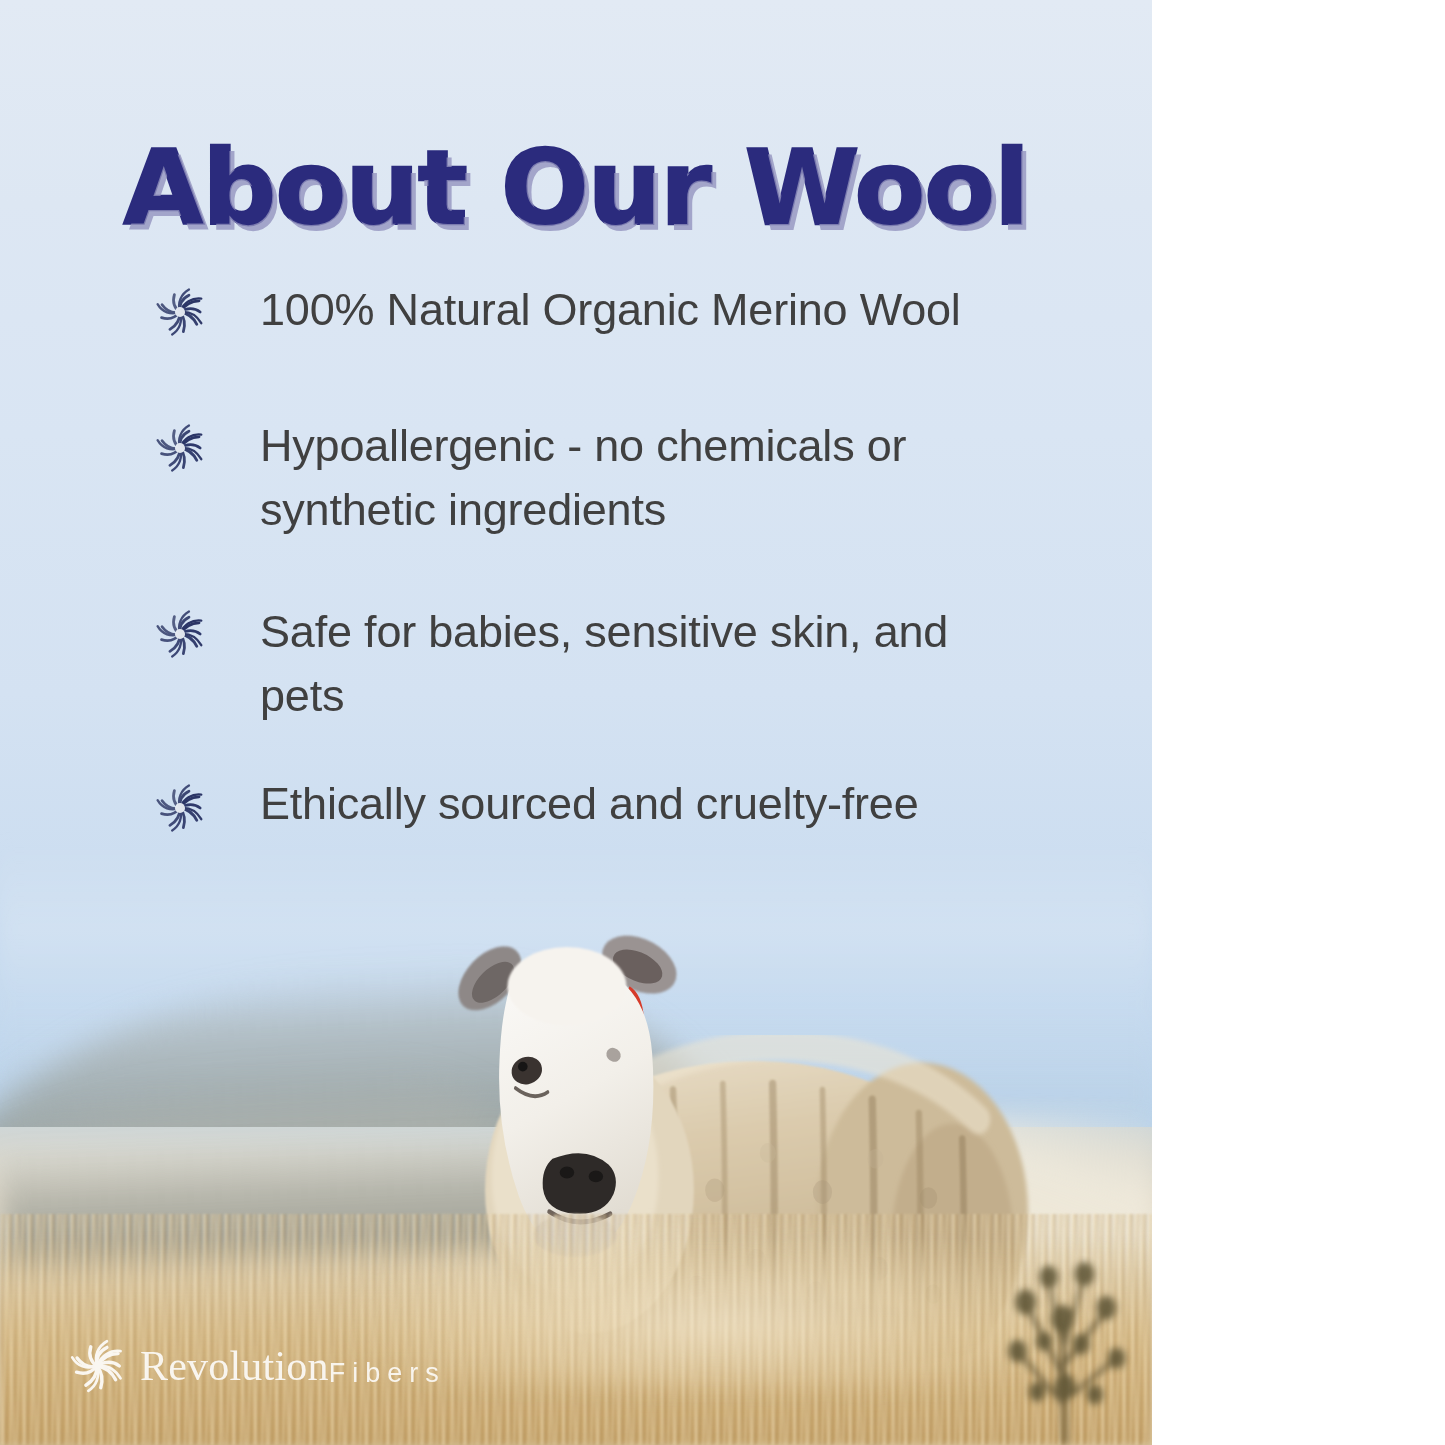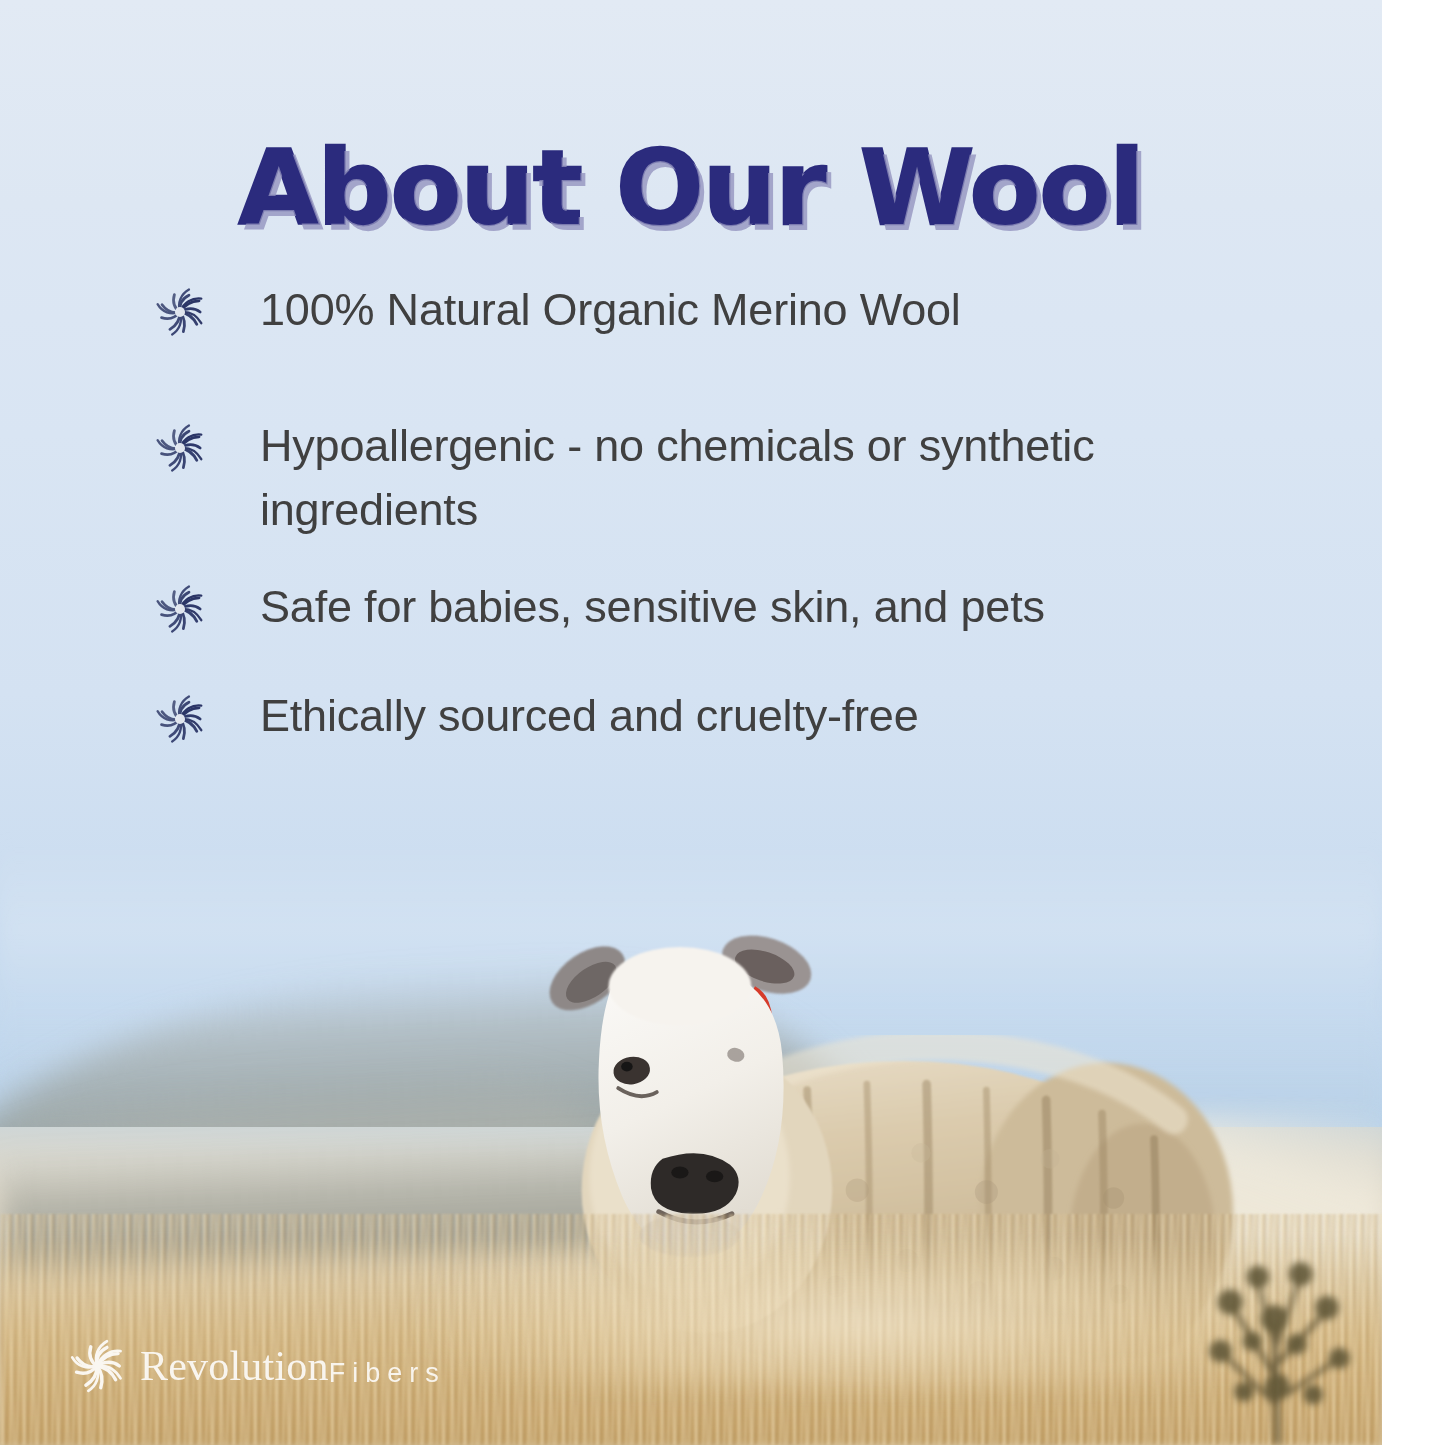--- a/index.html
+++ b/index.html
@@ -8,21 +8,21 @@
     padding: 0;
     background: #ffffff;
   }
   body {
     font-family: "Liberation Sans", sans-serif;
   }
 
   
   .poster {
     position: relative;
-    width: 1382px;
+    width: 1152px;
     height: 1445px;
     overflow: hidden;
     background: #dfe8f3;
   }
 
   
   .sky {
     position: absolute;
     inset: 0;
     background:
@@ -239,21 +239,21 @@
     font-size: 45px;
     line-height: 1.42;
     font-weight: 400;
     color: #404040;
     letter-spacing: -0.2px;
     max-width: 1000px;
   }
 
   
   .row-1 { margin-bottom: 72px; }
-  .row-2 { margin-bottom: 33px; }
+  .row-2 { margin-bottom: 58px; }
   .row-3 { margin-bottom: 45px; }
 
   
   .brand {
     position: absolute;
     left: 66px;
     bottom: 48px;
     display: flex;
     align-items: center;
     opacity: 0.93;

